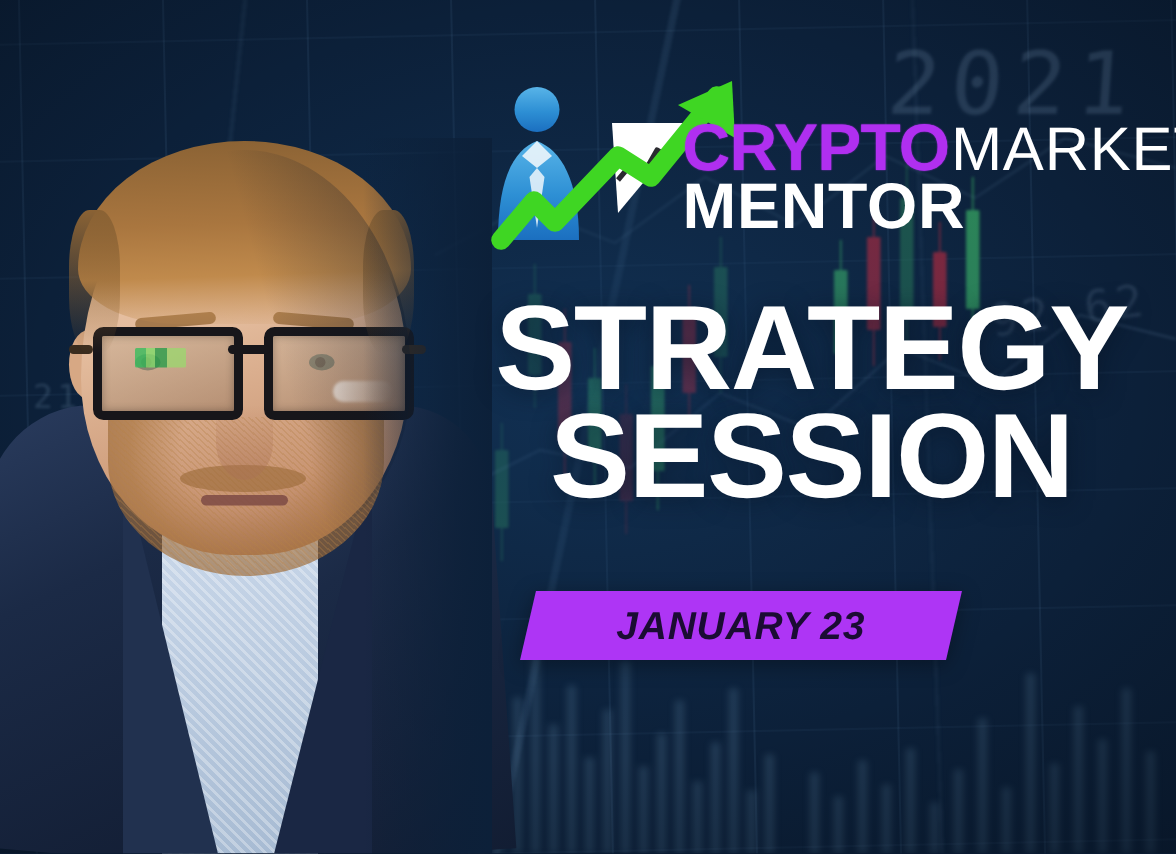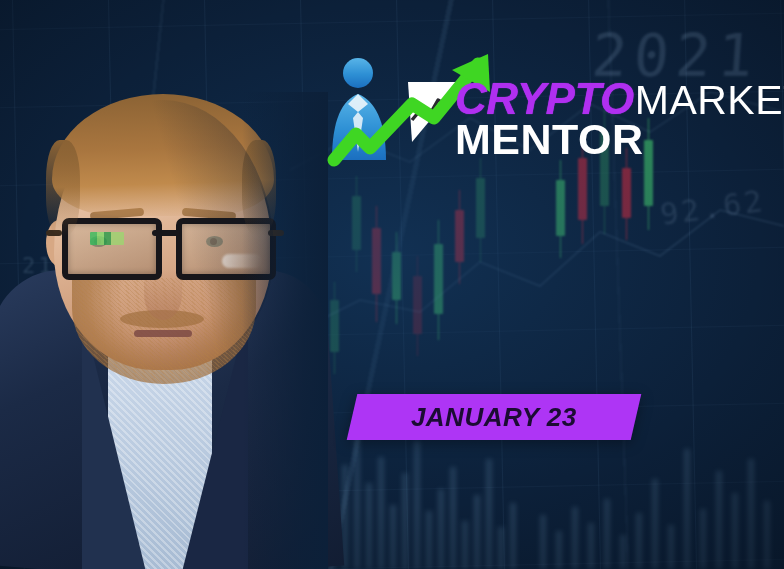--- a/index.html
+++ b/index.html
@@ -213,21 +213,21 @@
     position: absolute; right: -4px; top: 0; width: 86px; height: 100%;
     background: linear-gradient(90deg, rgba(12,32,57,0) 0%, rgba(12,32,57,.80) 72%, rgba(12,32,57,1) 100%);
   }
 
   
   .logo { position: absolute; left: 312px; top: 48px; width: 470px; height: 120px; }
   .logo-mark { position: absolute; left: 0; top: 0; width: 186px; height: 120px; }
   .logo-text { position: absolute; left: 143px; top: 30px; }
   .line1 { display: flex; align-items: baseline; line-height: .94; }
   .t-crypto {
-    font-size: 44px; font-weight: 700; font-style: italic;
+    font-size: 44px; font-weight: 700; 
     color: #b02ff0; letter-spacing: -0.5px;
     text-shadow: 0 0 1px #b02ff0;
   }
   .t-market {
     font-size: 41px; font-weight: 300; color: #ffffff;
     letter-spacing: 0.5px; margin-left: 1px;
   }
   .t-mentor {
     font-size: 43px; font-weight: 700; color: #ffffff;
     letter-spacing: 0.5px; line-height: 1; margin-top: -2px;
@@ -436,18 +436,22 @@
 
     <div class="logo-text">
       <div class="line1">
         <span class="t-crypto">CRYPTO</span>
         <span class="t-market">MARKET</span>
       </div>
       <div class="t-mentor">MENTOR</div>
     </div>
   </div>
 
+  <div class="headline">
+    <span class="ln ln1">STRATEGY</span>
+    <span class="ln ln2">SESSION</span>
+  </div>
 
   <div class="date-banner">
     <span class="date-text">JANUARY 23</span>
   </div>
 
 </div>
 
 </body></html>

